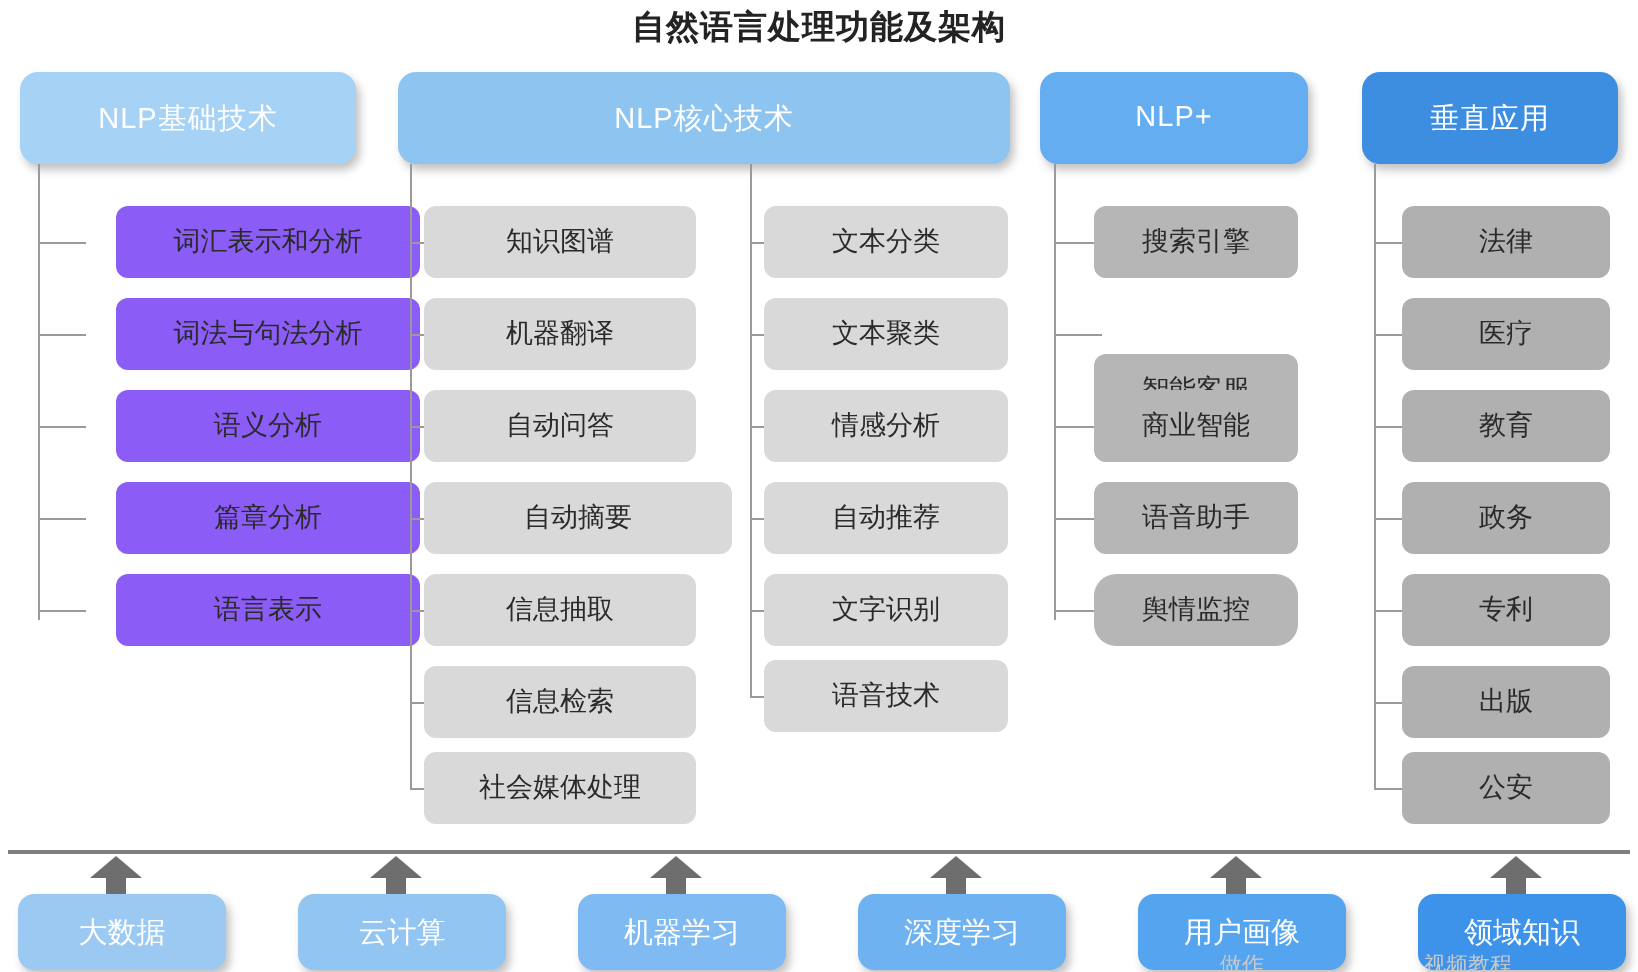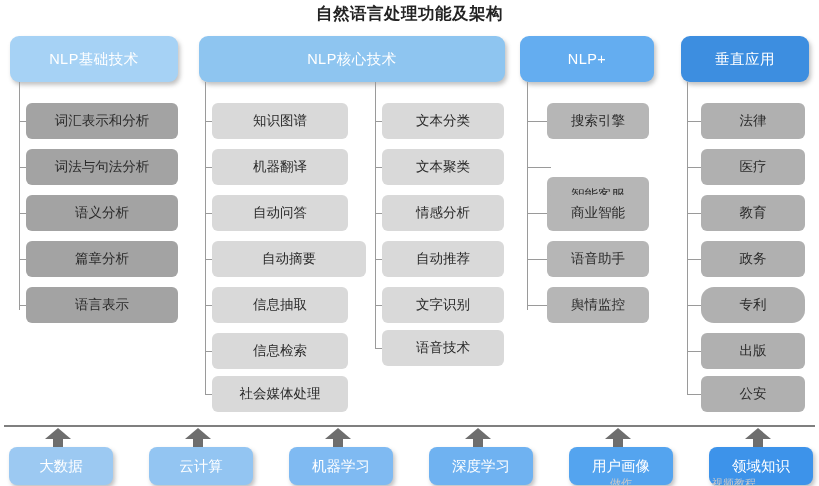--- a/index.html
+++ b/index.html
@@ -30,21 +30,21 @@
     letter-spacing:.5px;
     box-sizing:border-box;
   }
   .item{
     position:absolute;
     border-radius:6px;
     display:flex;align-items:center;justify-content:center;
     font-size:13.5px;color:#2a2a2a;
     box-sizing:border-box;
   }
-  .item.l1{background:#a3a3a3;}
+  .item.l1{background:#8b5cf6;margin-left:32px;}
   .item.l2{background:#d9d9d9;}
   .item.l3{background:#b6b6b6;}
   .item.l4{background:#b0b0b0;}
 
   
   .vline{position:absolute;width:1px;background:#9a9a9a;}
   .hline{position:absolute;height:1px;background:#9a9a9a;}
 
   
   .rule{
@@ -208,21 +208,21 @@
   <div class="item l3" style="left:547px;top:195px;width:102px;height:36px;">
     <span>商业智能</span>
   </div>
 
   <div class="hline" style="left:527px;top:259px;width:24px;"></div>
   <div class="item l3" style="left:547px;top:241px;width:102px;height:36px;">
     <span>语音助手</span>
   </div>
 
   <div class="hline" style="left:527px;top:305px;width:24px;"></div>
-  <div class="item l3" style="left:547px;top:287px;width:102px;height:36px;">
+  <div class="item l3" style="left:547px;top:287px;width:102px;height:36px;border-radius:11px;">
     <span>舆情监控</span>
   </div>
 
   <div class="hdr" style="left:681px;top:36px;width:128px;height:46px;background:#3d8ee0;">
     <span>垂直应用</span>
   </div>
   <div class="vline" style="left:687px;top:82px;height:312px;"></div>
 
   <div class="hline" style="left:687px;top:121px;width:24px;"></div>
   <div class="item l4" style="left:701px;top:103px;width:104px;height:36px;">
@@ -238,21 +238,21 @@
   <div class="item l4" style="left:701px;top:195px;width:104px;height:36px;">
     <span>教育</span>
   </div>
 
   <div class="hline" style="left:687px;top:259px;width:24px;"></div>
   <div class="item l4" style="left:701px;top:241px;width:104px;height:36px;">
     <span>政务</span>
   </div>
 
   <div class="hline" style="left:687px;top:305px;width:24px;"></div>
-  <div class="item l4" style="left:701px;top:287px;width:104px;height:36px;border-radius:13px;">
+  <div class="item l4" style="left:701px;top:287px;width:104px;height:36px;">
     <span>专利</span>
   </div>
 
   <div class="hline" style="left:687px;top:351px;width:24px;"></div>
   <div class="item l4" style="left:701px;top:333px;width:104px;height:36px;">
     <span>出版</span>
   </div>
 
   <div class="hline" style="left:687px;top:394px;width:24px;"></div>
   <div class="item l4" style="left:701px;top:376px;width:104px;height:36px;">

